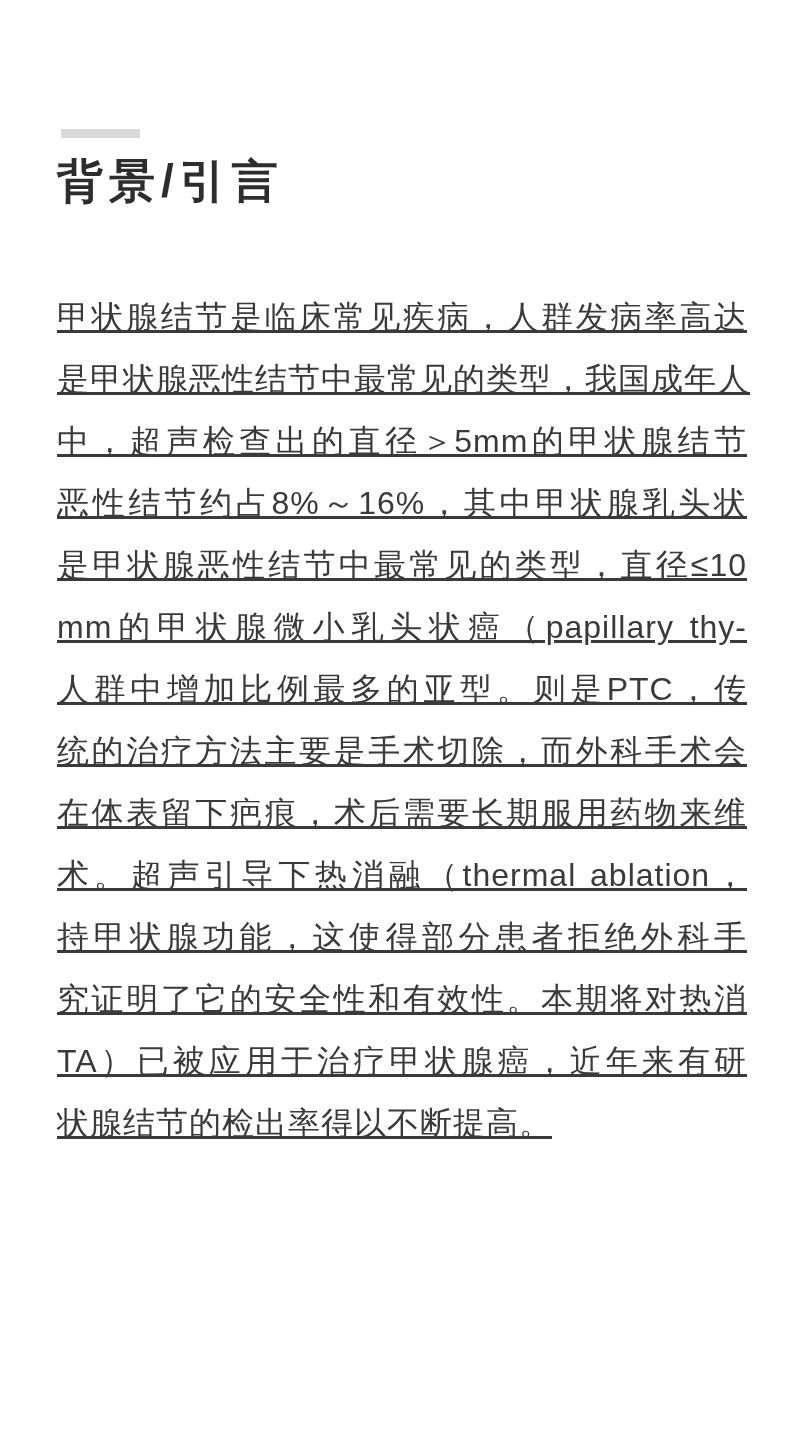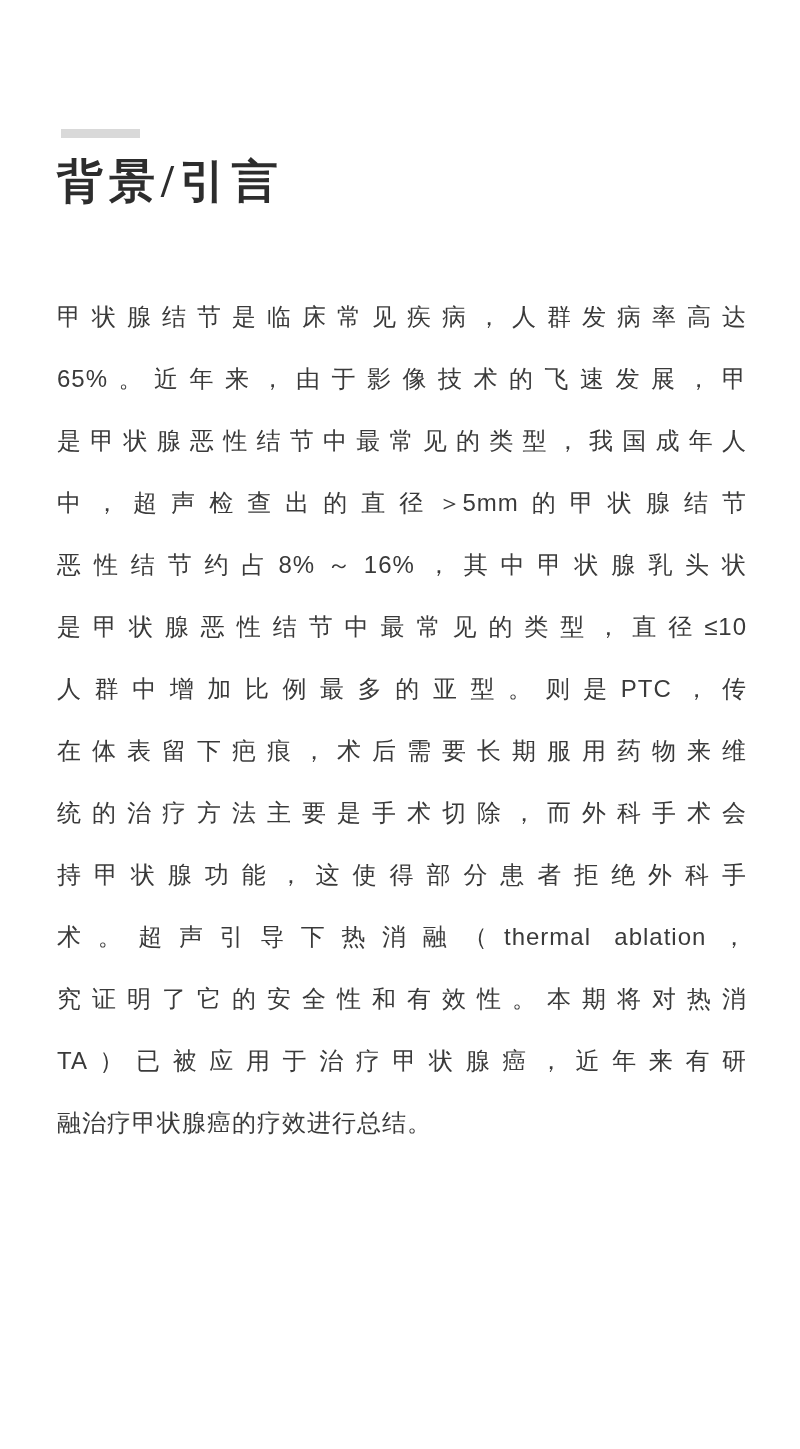--- a/index.html
+++ b/index.html
@@ -20,61 +20,62 @@
   }
   .accent-bar {
     width: 79px;
     height: 9px;
     margin-top: 129px;
     margin-left: 4px;
     background: #d9d9d9;
   }
   .section-title {
     margin: 16px 0 0 0;
-    font-family: Liberation Serif, serif;
+    font-family: Liberation Sans, sans-serif;
     font-weight: 700;
     font-size: 46px;
     line-height: 55px;
     letter-spacing: 6px;
     color: #2d2d2d;
   }
   .paragraph {
     margin-top: 77px;
   }
   .para-line {
-    font-size: 24px;
+    font-size: 32px;
     line-height: 62px;
     color: #3a3a3a;
     letter-spacing: 1px;
     text-align: justify;
     text-align-last: justify;
     text-justify: inter-character;
     white-space: nowrap;
+    text-decoration: underline;
   }
   .para-line:last-child {
     text-align-last: left;
   }
 </style>
 </head>
 <body>
 
 <div class="page">
   <div class="content">
     <div class="accent-bar"></div>
     <h1 class="section-title">背景/引言</h1>
     <div class="paragraph">
         <div class="para-line">甲状腺结节是临床常见疾病，人群发病率高达</div>
-        <div class="para-line">65%。近年来，由于影像技术的飞速发展，甲</div>
         <div class="para-line">是甲状腺恶性结节中最常见的类型，我国成年人</div>
         <div class="para-line">中，超声检查出的直径＞5mm的甲状腺结节</div>
         <div class="para-line">恶性结节约占8%～16%，其中甲状腺乳头状</div>
         <div class="para-line">是甲状腺恶性结节中最常见的类型，直径≤10</div>
+        <div class="para-line">mm的甲状腺微小乳头状癌（papillary thy-</div>
         <div class="para-line">人群中增加比例最多的亚型。则是PTC，传</div>
+        <div class="para-line">统的治疗方法主要是手术切除，而外科手术会</div>
         <div class="para-line">在体表留下疤痕，术后需要长期服用药物来维</div>
-        <div class="para-line">统的治疗方法主要是手术切除，而外科手术会</div>
+        <div class="para-line">术。超声引导下热消融（thermal ablation，</div>
         <div class="para-line">持甲状腺功能，这使得部分患者拒绝外科手</div>
-        <div class="para-line">术。超声引导下热消融（thermal ablation，</div>
         <div class="para-line">究证明了它的安全性和有效性。本期将对热消</div>
         <div class="para-line">TA）已被应用于治疗甲状腺癌，近年来有研</div>
-        <div class="para-line">融治疗甲状腺癌的疗效进行总结。</div>
+        <div class="para-line">状腺结节的检出率得以不断提高。</div>
       </div>
   </div>
 </div>
 
 </body></html>

